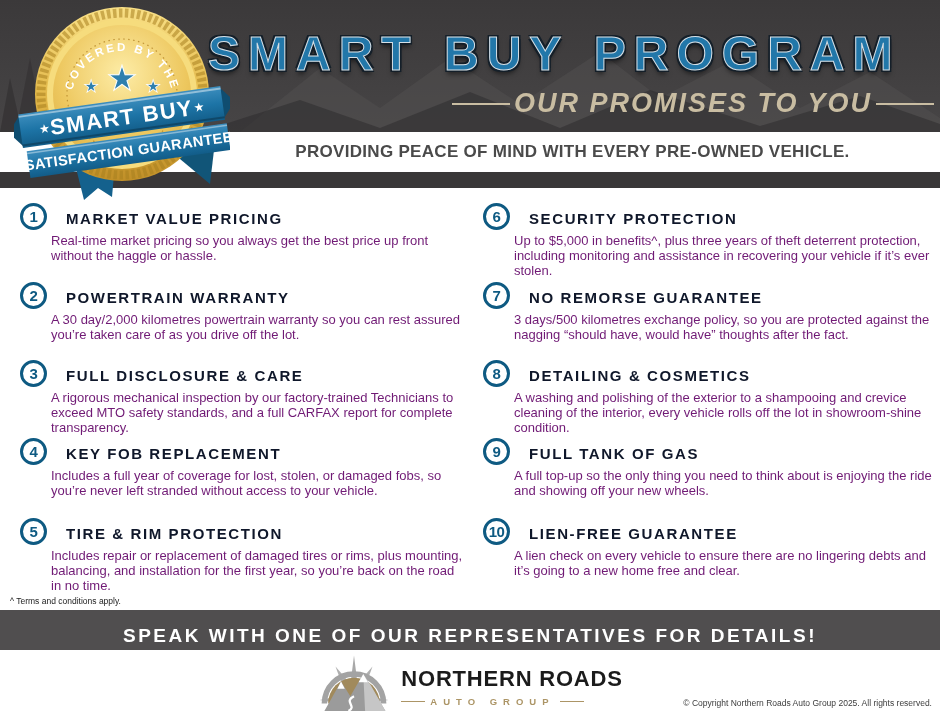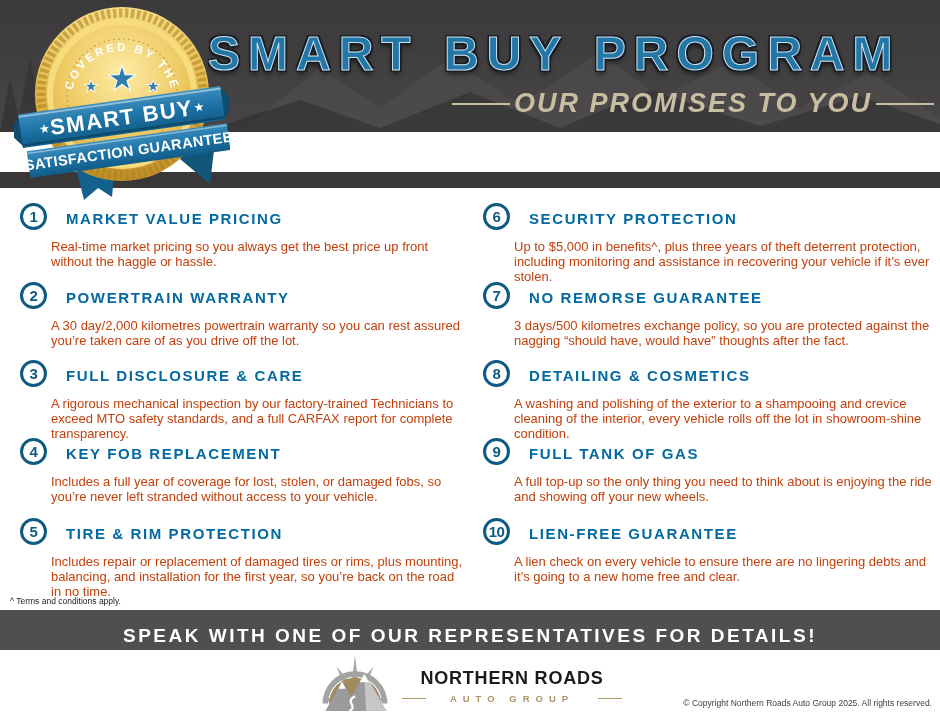--- a/index.html
+++ b/index.html
@@ -61,26 +61,26 @@
   .item { position:absolute; left:0; width:100%; }
   .i0 { top:0; } .i1 { top:79px; } .i2 { top:157px; } .i3 { top:235px; } .i4 { top:315px; }
   .num-circle {
     position:absolute; left:0; top:0; width:27px; height:27px;
     border:3px solid #0e5a82; border-radius:50%;
     display:flex; align-items:center; justify-content:center;
     font-size:15px; font-weight:bold; color:#0e5a82; letter-spacing:-0.5px;
   }
   .item-head {
     position:absolute; left:46px; top:7px;
-    font-size:15px; font-weight:bold; letter-spacing:1.6px; color:#0369a1;
+    font-size:15px; font-weight:bold; letter-spacing:1.6px; color:#0f172a;
     white-space:nowrap;
   }
   .item-body {
-    position:absolute; left:31px; top:37px;
-    font-size:13px; line-height:14.8px; color:#c2410c;
+    position:absolute; left:31px; top:31px;
+    font-size:13px; line-height:14.8px; color:#701a75;
   }
   .col-left  .item-body { width:414px; }
   .col-right .item-body { width:424px; }
 
   .footnote {
     position:absolute; left:10px; top:596px;
     font-size:8.5px; color:#222222;
   }
 
   
@@ -93,25 +93,25 @@
     white-space:nowrap;
     margin-top:12px;
   }
   .logo-row {
     position:absolute; top:650px; left:0; width:940px; height:72px;
     display:flex; align-items:center; justify-content:center; gap:10px;
     background:#ffffff;
   }
   .logo-text-block { display:flex; flex-direction:column; }
   .logo-name {
-    font-size:18px; font-weight:bold; color:#1b1b1b; letter-spacing:0.8px;
+    font-size:22px; font-weight:bold; color:#1b1b1b; letter-spacing:0.8px;
     white-space:nowrap;
     text-align:center;
   }
-  .logo-sub-row { display:flex; align-items:center; gap:24px; margin-top:4px; }
+  .logo-sub-row { display:flex; align-items:center; gap:5px; margin-top:4px; }
   .logo-sub-line { width:24px; height:1px; background:#ac9566; }
   .logo-subtitle {
     font-size:9.5px; font-weight:bold; color:#ac9566; letter-spacing:6px;
     white-space:nowrap;
   }
   .copyright {
     position:absolute; right:8px; top:698px;
     font-size:8.5px; color:#3c3c3c;
   }
 </style>
@@ -133,20 +133,23 @@
     <div class="title-wrap">
       <div class="main-title">SMART BUY PROGRAM</div>
     </div>
     <div class="subtitle-row">
       <div class="subtitle-line"></div>
       <div class="subtitle">OUR PROMISES TO YOU</div>
       <div class="subtitle-line"></div>
     </div>
   </div>
 
+  <div class="tagline-strip">
+    <div class="tagline">PROVIDING PEACE OF MIND WITH EVERY PRE-OWNED VEHICLE.</div>
+  </div>
   <div class="thin-bar"></div>
 
   <svg class="badge" width="216" height="202" viewBox="0 0 216 202">
     <defs>
       <linearGradient id="gold1" x1="0" y1="0" x2="0" y2="1">
         <stop offset="0" stop-color="#f9e087"></stop>
         <stop offset="0.5" stop-color="#e3b94a"></stop>
         <stop offset="1" stop-color="#c08f28"></stop>
       </linearGradient>
       <radialGradient id="goldFace" cx="0.5" cy="0.35" r="0.85">

